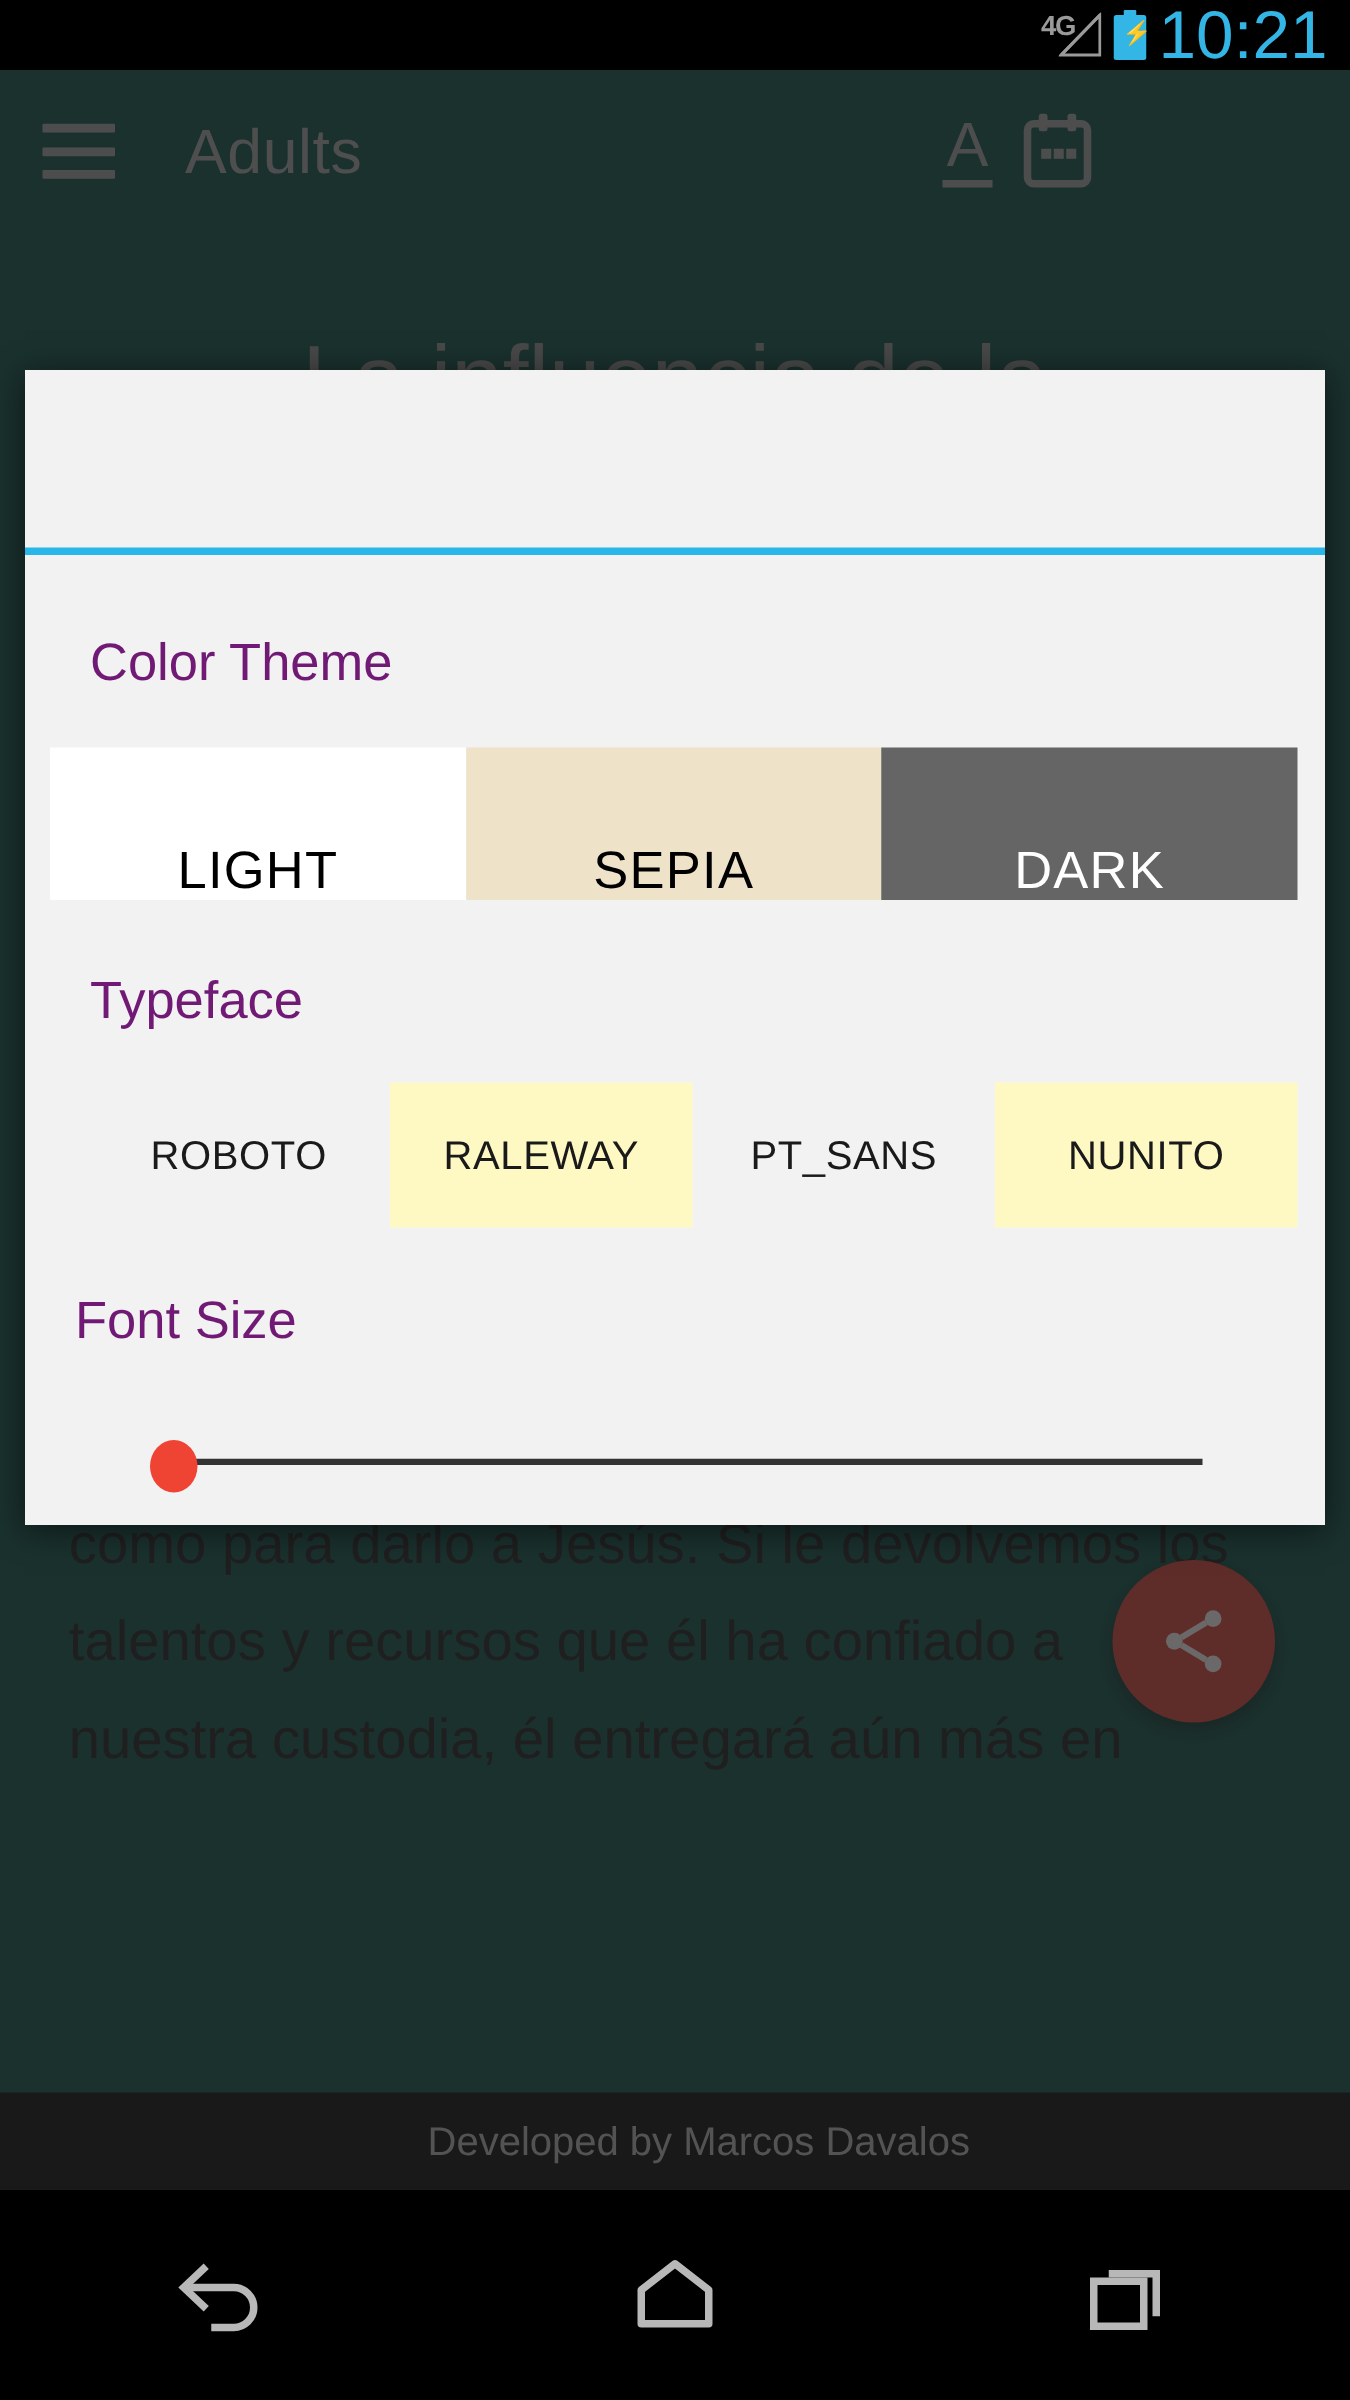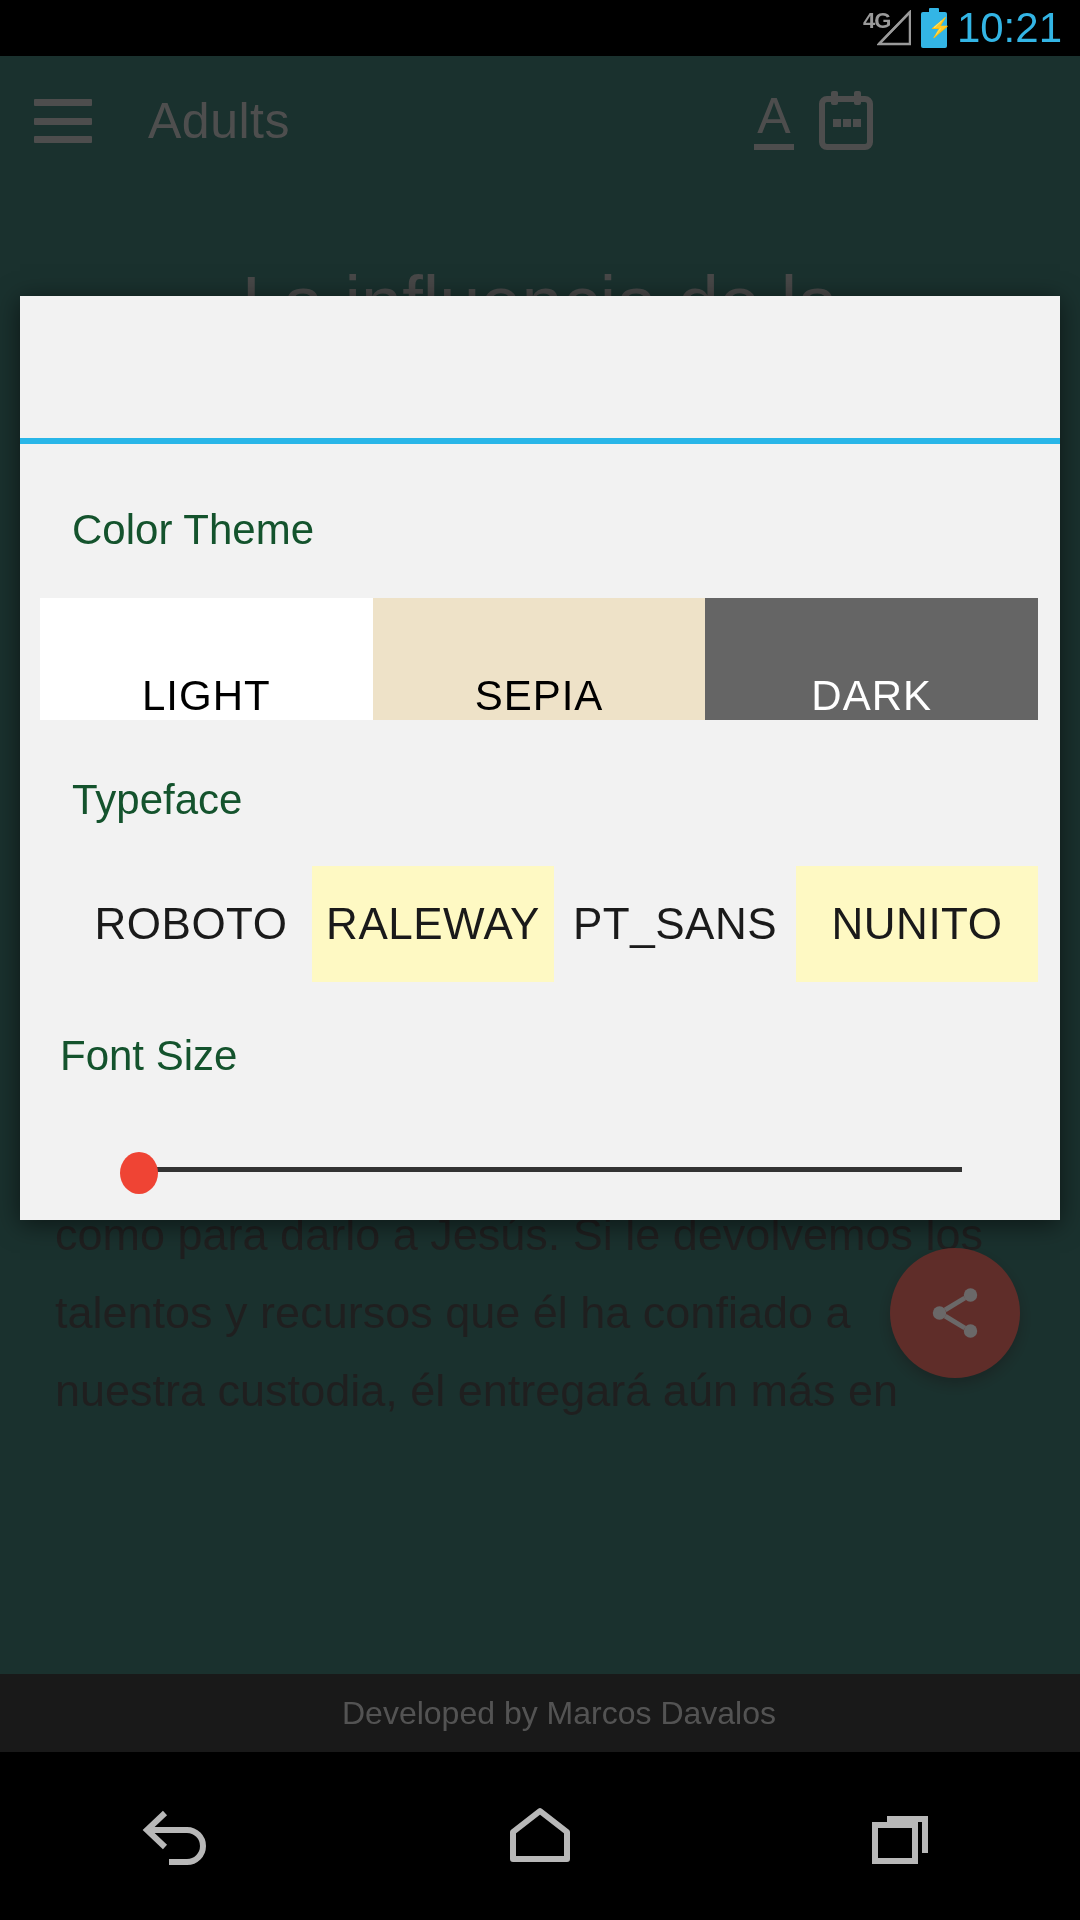--- a/index.html
+++ b/index.html
@@ -31,21 +31,21 @@
   }
   .batt .body{
     position:absolute; left:0; top:4px; width:26px; height:36px;
     background:#33b5e5; border-radius:2px;
   }
   .batt .bolt{
     position:absolute; left:7px; top:9px; width:12px; height:22px;
     color:#fff; font-size:19px; line-height:22px; text-align:center;
   }
   .clock{
-    color:#33b5e5; font-size:42px; line-height:42px;
+    color:#33b5e5; font-size:54px; line-height:42px;
     font-weight:400; letter-spacing:0px;
   }
 
   
   #app-content{
     position:absolute; left:0; top:56px; width:1080px; height:1696px;
     background:#044038; overflow:hidden;
   }
   #appbar{
     position:absolute; left:0; top:0; width:916px; height:130px;
@@ -97,41 +97,41 @@
     position:absolute; left:20px; top:296px; width:1040px; height:924px;
     background:#f2f2f2; box-shadow:0 4px 24px rgba(0,0,0,.55);
   }
   #dialog-title-area{
     height:148px; border-bottom:6px solid #29b6e8; position:relative;
   }
   #dialog-title-area .dlg-title{
     position:absolute; left:38px; bottom:22px; font-size:40px; color:#333;
   }
   .sec-label{
-    color:#14532d; font-size:42px; font-weight:400;
+    color:#701a75; font-size:42px; font-weight:400;
   }
   #color-theme-section{ padding:62px 0 0 0; }
   #color-theme-section .sec-label{ margin-left:52px; }
   #theme-row{
     display:flex; margin-top:44px; margin-left:20px; margin-right:22px;
     height:122px;
   }
   .theme-opt{
     flex:1; display:flex; align-items:flex-end; justify-content:center;
     font-size:42px; letter-spacing:1px; cursor:pointer;
   }
   #typeface-section{ padding:56px 0 0 0; }
   #typeface-section .sec-label{ margin-left:52px; }
   #typeface-row{
     display:flex; margin-top:42px; margin-left:50px; margin-right:22px;
     height:116px; align-items:stretch;
   }
   .type-opt{
     flex:1; display:flex; align-items:center; justify-content:center;
-    font-size:44px; color:#1a1a1a; letter-spacing:0.5px; cursor:pointer;
+    font-size:32px; color:#1a1a1a; letter-spacing:0.5px; cursor:pointer;
     background:transparent;
   }
   .type-opt.selected{ background:#fef9c3; }
   #fontsize-section{ padding:50px 0 0 0; }
   #fontsize-section .sec-label{ margin-left:40px; }
   #slider-wrap{
     margin:64px 0 0 100px; width:852px; height:50px; position:relative;
     cursor:pointer;
   }
   #slider-track{

